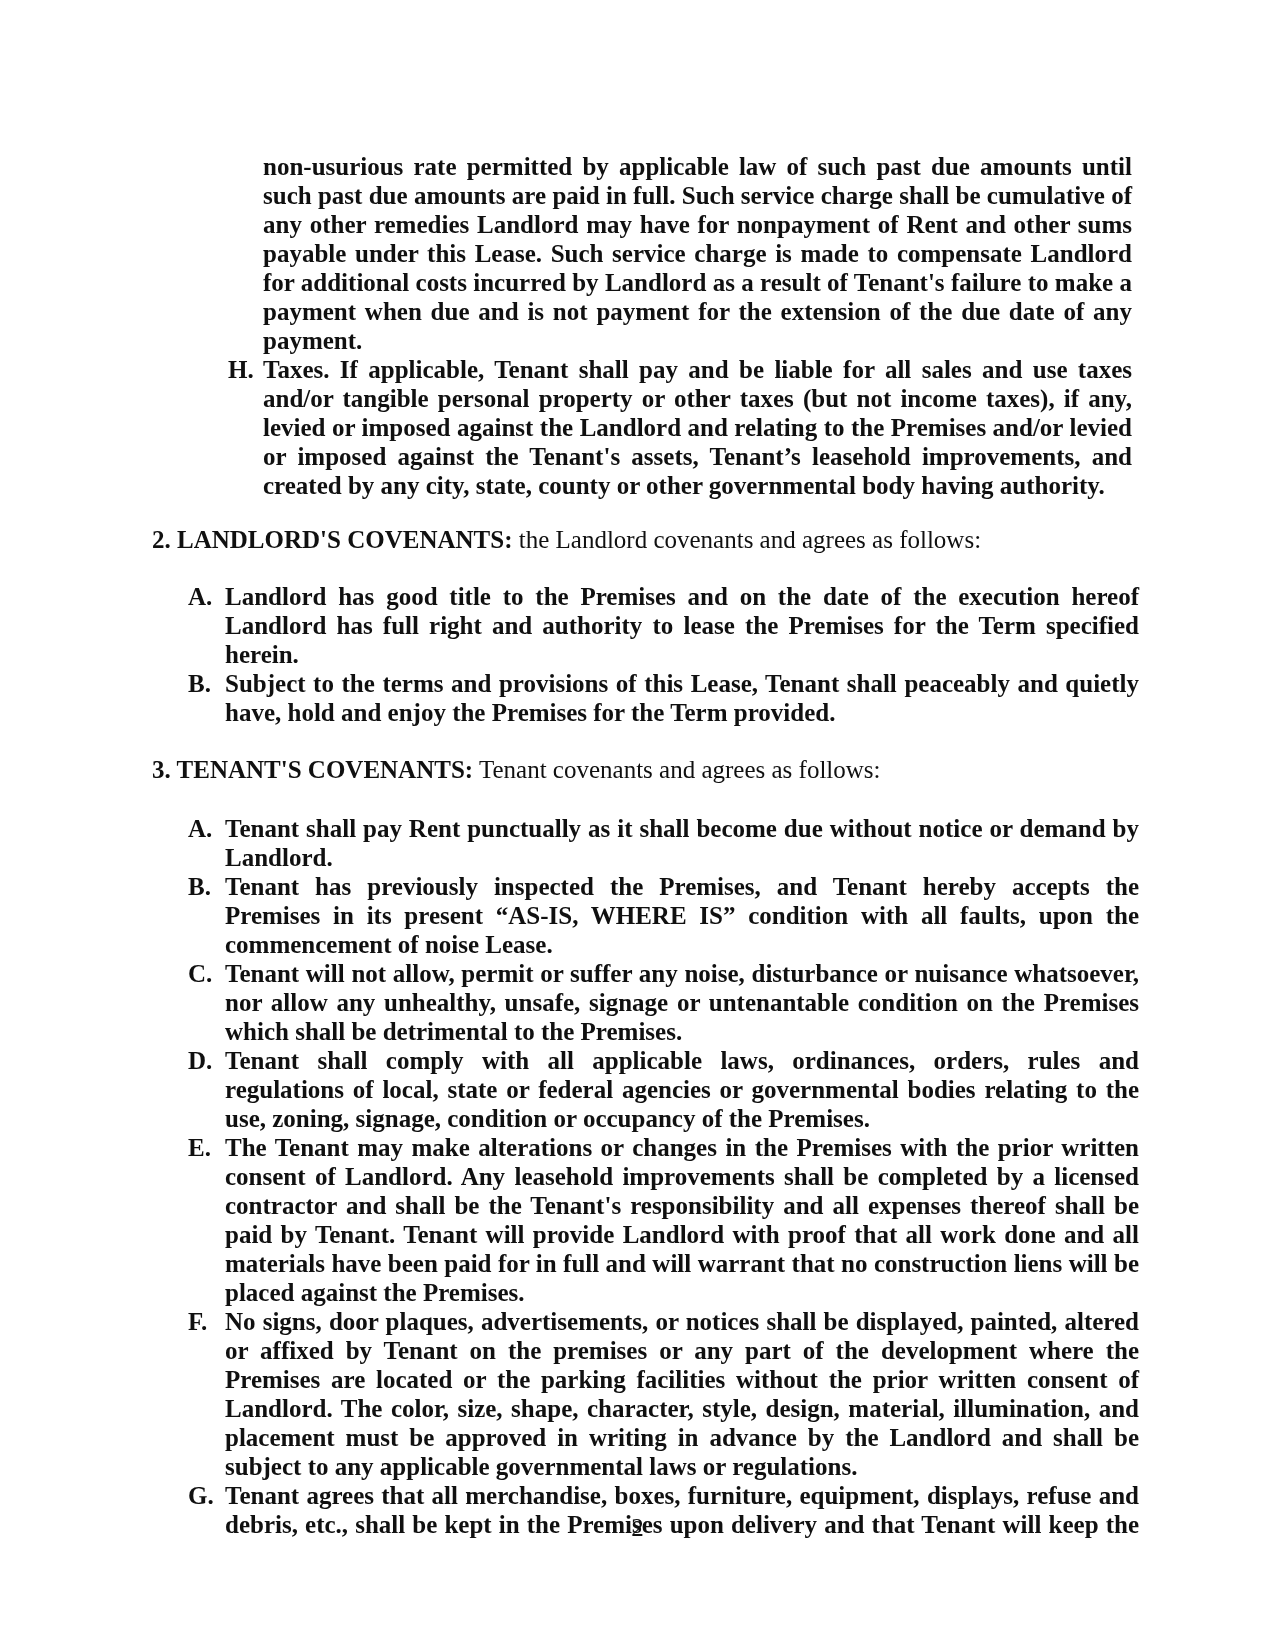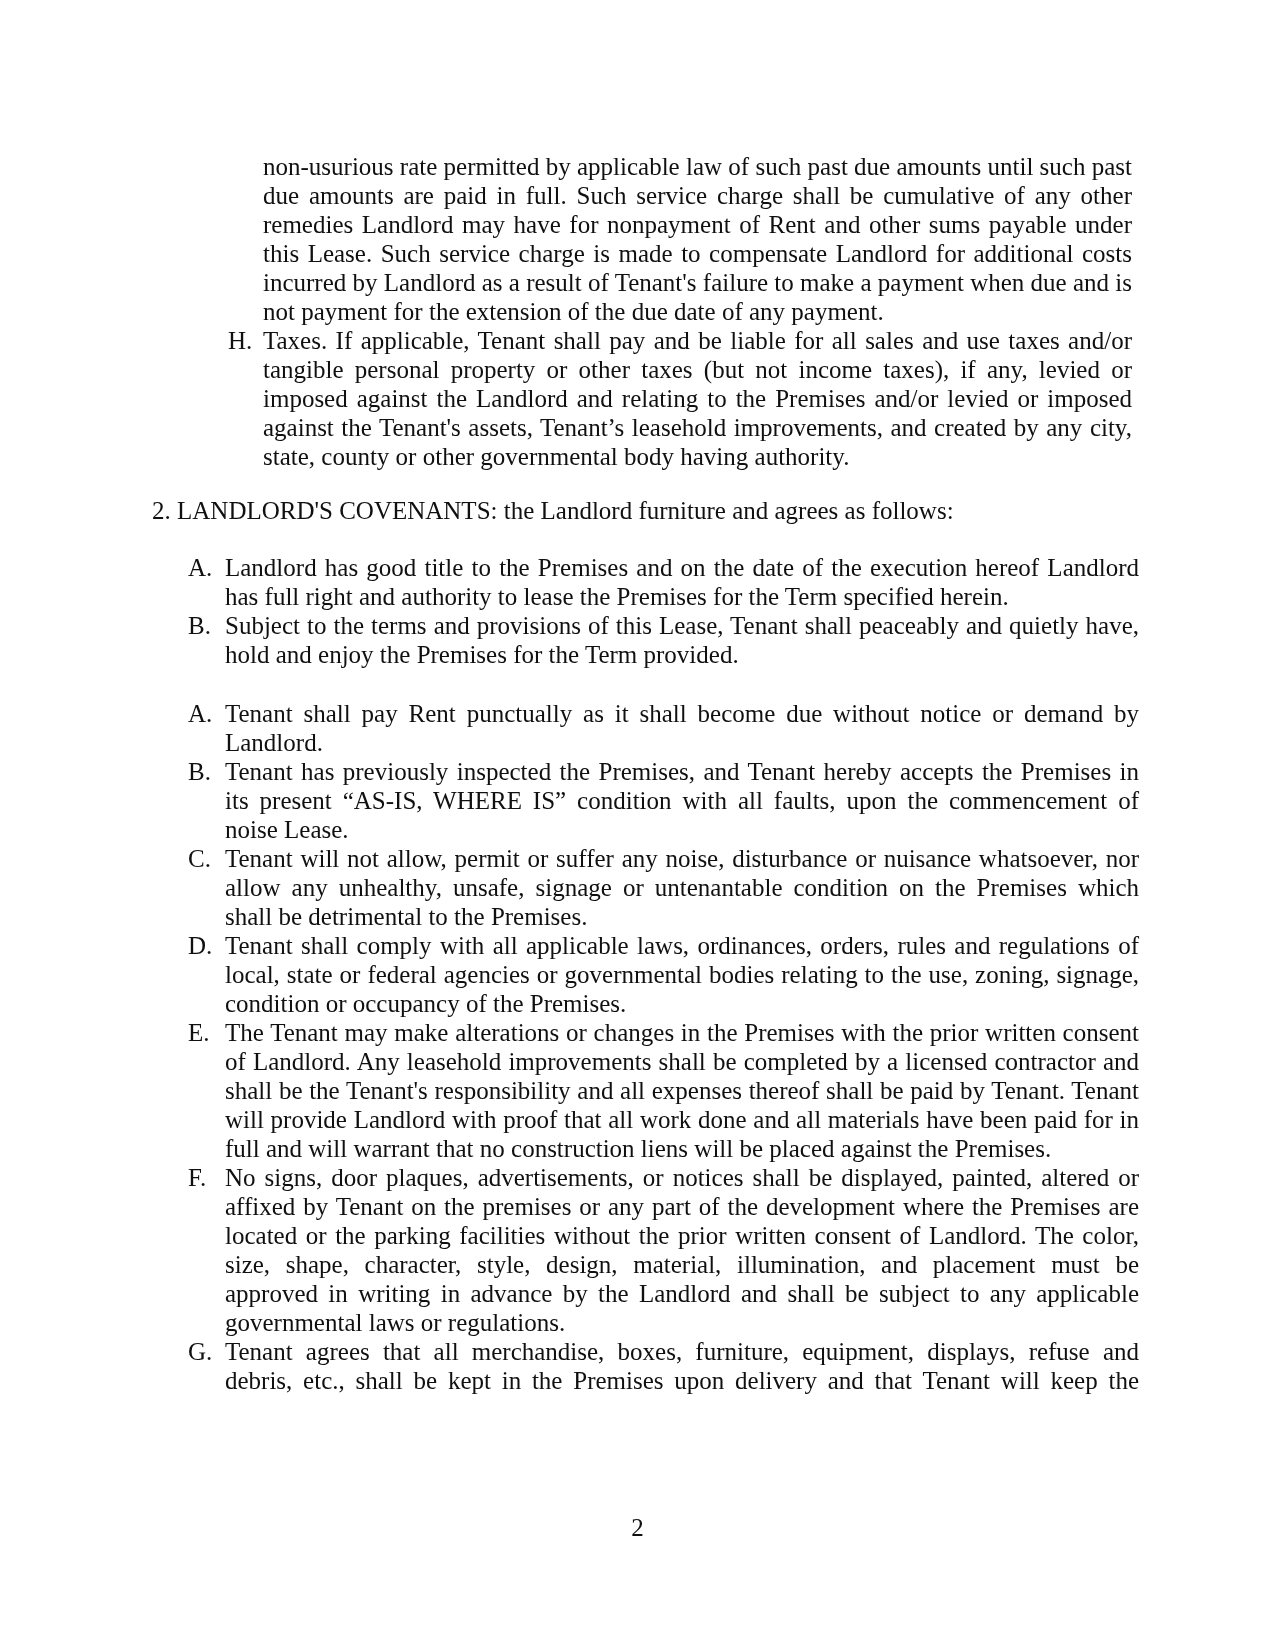--- a/index.html
+++ b/index.html
@@ -13,35 +13,35 @@
     line-height: 29px;
     color: #101010;
     overflow: hidden;
   }
   .content {
     position: absolute;
     left: 152px;
     top: 152px;
     width: 990px;
   }
-  .justify { text-align: justify; }
+  .justify { text-align: justify; font-weight: bold; }
   .justify-last { text-align-last: justify; }
 
   
   .deep { margin-left: 111px; width: 869px; }
 
   
   .sec-item { position: relative; margin-left: 73px; width: 914px; }
   .sec-item > .marker { position: absolute; left: -37px; top: 0; }
 
   .li-deep { position: relative; }
   .li-deep > .marker { position: absolute; left: -35px; top: 0; }
 
   .heading { font-weight: normal; }
-  .heading b { font-weight: normal; }
+  .heading b { font-weight: bold; }
 
   .mt-heading2 { margin-top: 25px; }
   .mt-list2   { margin-top: 28px; }
   .mt-heading3{ margin-top: 28px; }
   .mt-list3   { margin-top: 30px; }
 
   .footer {
     position: absolute;
     top: 1513px;
     left: 0;
@@ -54,28 +54,32 @@
 
 <div class="page">
   <div class="content">
 
     <div class="deep justify">non-usurious rate permitted by applicable law of such past due amounts until such past due amounts are paid in full. Such service charge shall be cumulative of any other remedies Landlord may have for nonpayment of Rent and other sums payable under this Lease. Such service charge is made to compensate Landlord for additional costs incurred by Landlord as a result of Tenant's failure to make a payment when due and is not payment for the extension of the due date of any payment.</div>
 
     <div class="deep li-deep justify"><span class="marker">H.</span><span>Taxes. If applicable, Tenant shall pay and be liable for all sales and use taxes and/or tangible personal property or other taxes (but not income taxes), if any, levied or imposed against the Landlord and relating to the Premises and/or levied or imposed against the Tenant's assets, Tenant’s leasehold improvements, and created by any city, state, county or other governmental body having authority.</span></div>
 
     <div class="heading mt-heading2">
       <b>2. LANDLORD'S COVENANTS:</b>
-      <span>the Landlord furniture and agrees as follows:</span>
+      <span>the Landlord covenants and agrees as follows:</span>
     </div>
 
     <div class="mt-list2">
       <div class="sec-item justify"><span class="marker">A.</span><span>Landlord has good title to the Premises and on the date of the execution hereof Landlord has full right and authority to lease the Premises for the Term specified herein.</span></div>
       <div class="sec-item justify"><span class="marker">B.</span><span>Subject to the terms and provisions of this Lease, Tenant shall peaceably and quietly have, hold and enjoy the Premises for the Term provided.</span></div>
     </div>
 
+    <div class="heading mt-heading3">
+      <b>3. TENANT'S COVENANTS:</b>
+      <span>Tenant covenants and agrees as follows:</span>
+    </div>
 
     <div class="mt-list3">
       <div class="sec-item justify"><span class="marker">A.</span><span>Tenant shall pay Rent punctually as it shall become due without notice or demand by Landlord.</span></div>
       <div class="sec-item justify"><span class="marker">B.</span><span>Tenant has previously inspected the Premises, and Tenant hereby accepts the Premises in its present “AS-IS, WHERE IS” condition with all faults, upon the commencement of noise Lease.</span></div>
       <div class="sec-item justify"><span class="marker">C.</span><span>Tenant will not allow, permit or suffer any noise, disturbance or nuisance whatsoever, nor allow any unhealthy, unsafe, signage or untenantable condition on the Premises which shall be detrimental to the Premises.</span></div>
       <div class="sec-item justify"><span class="marker">D.</span><span>Tenant shall comply with all applicable laws, ordinances, orders, rules and regulations of local, state or federal agencies or governmental bodies relating to the use, zoning, signage, condition or occupancy of the Premises.</span></div>
       <div class="sec-item justify"><span class="marker">E.</span><span>The Tenant may make alterations or changes in the Premises with the prior written consent of Landlord. Any leasehold improvements shall be completed by a licensed contractor and shall be the Tenant's responsibility and all expenses thereof shall be paid by Tenant. Tenant will provide Landlord with proof that all work done and all materials have been paid for in full and will warrant that no construction liens will be placed against the Premises.</span></div>
       <div class="sec-item justify"><span class="marker">F.</span><span>No signs, door plaques, advertisements, or notices shall be displayed, painted, altered or affixed by Tenant on the premises or any part of the development where the Premises are located or the parking facilities without the prior written consent of Landlord. The color, size, shape, character, style, design, material, illumination, and placement must be approved in writing in advance by the Landlord and shall be subject to any applicable governmental laws or regulations.</span></div>
 
       <div class="sec-item justify justify-last"><span class="marker">G.</span><span>Tenant agrees that all merchandise, boxes, furniture, equipment, displays, refuse and debris, etc., shall be kept in the Premises upon delivery and that Tenant will keep the</span></div>

